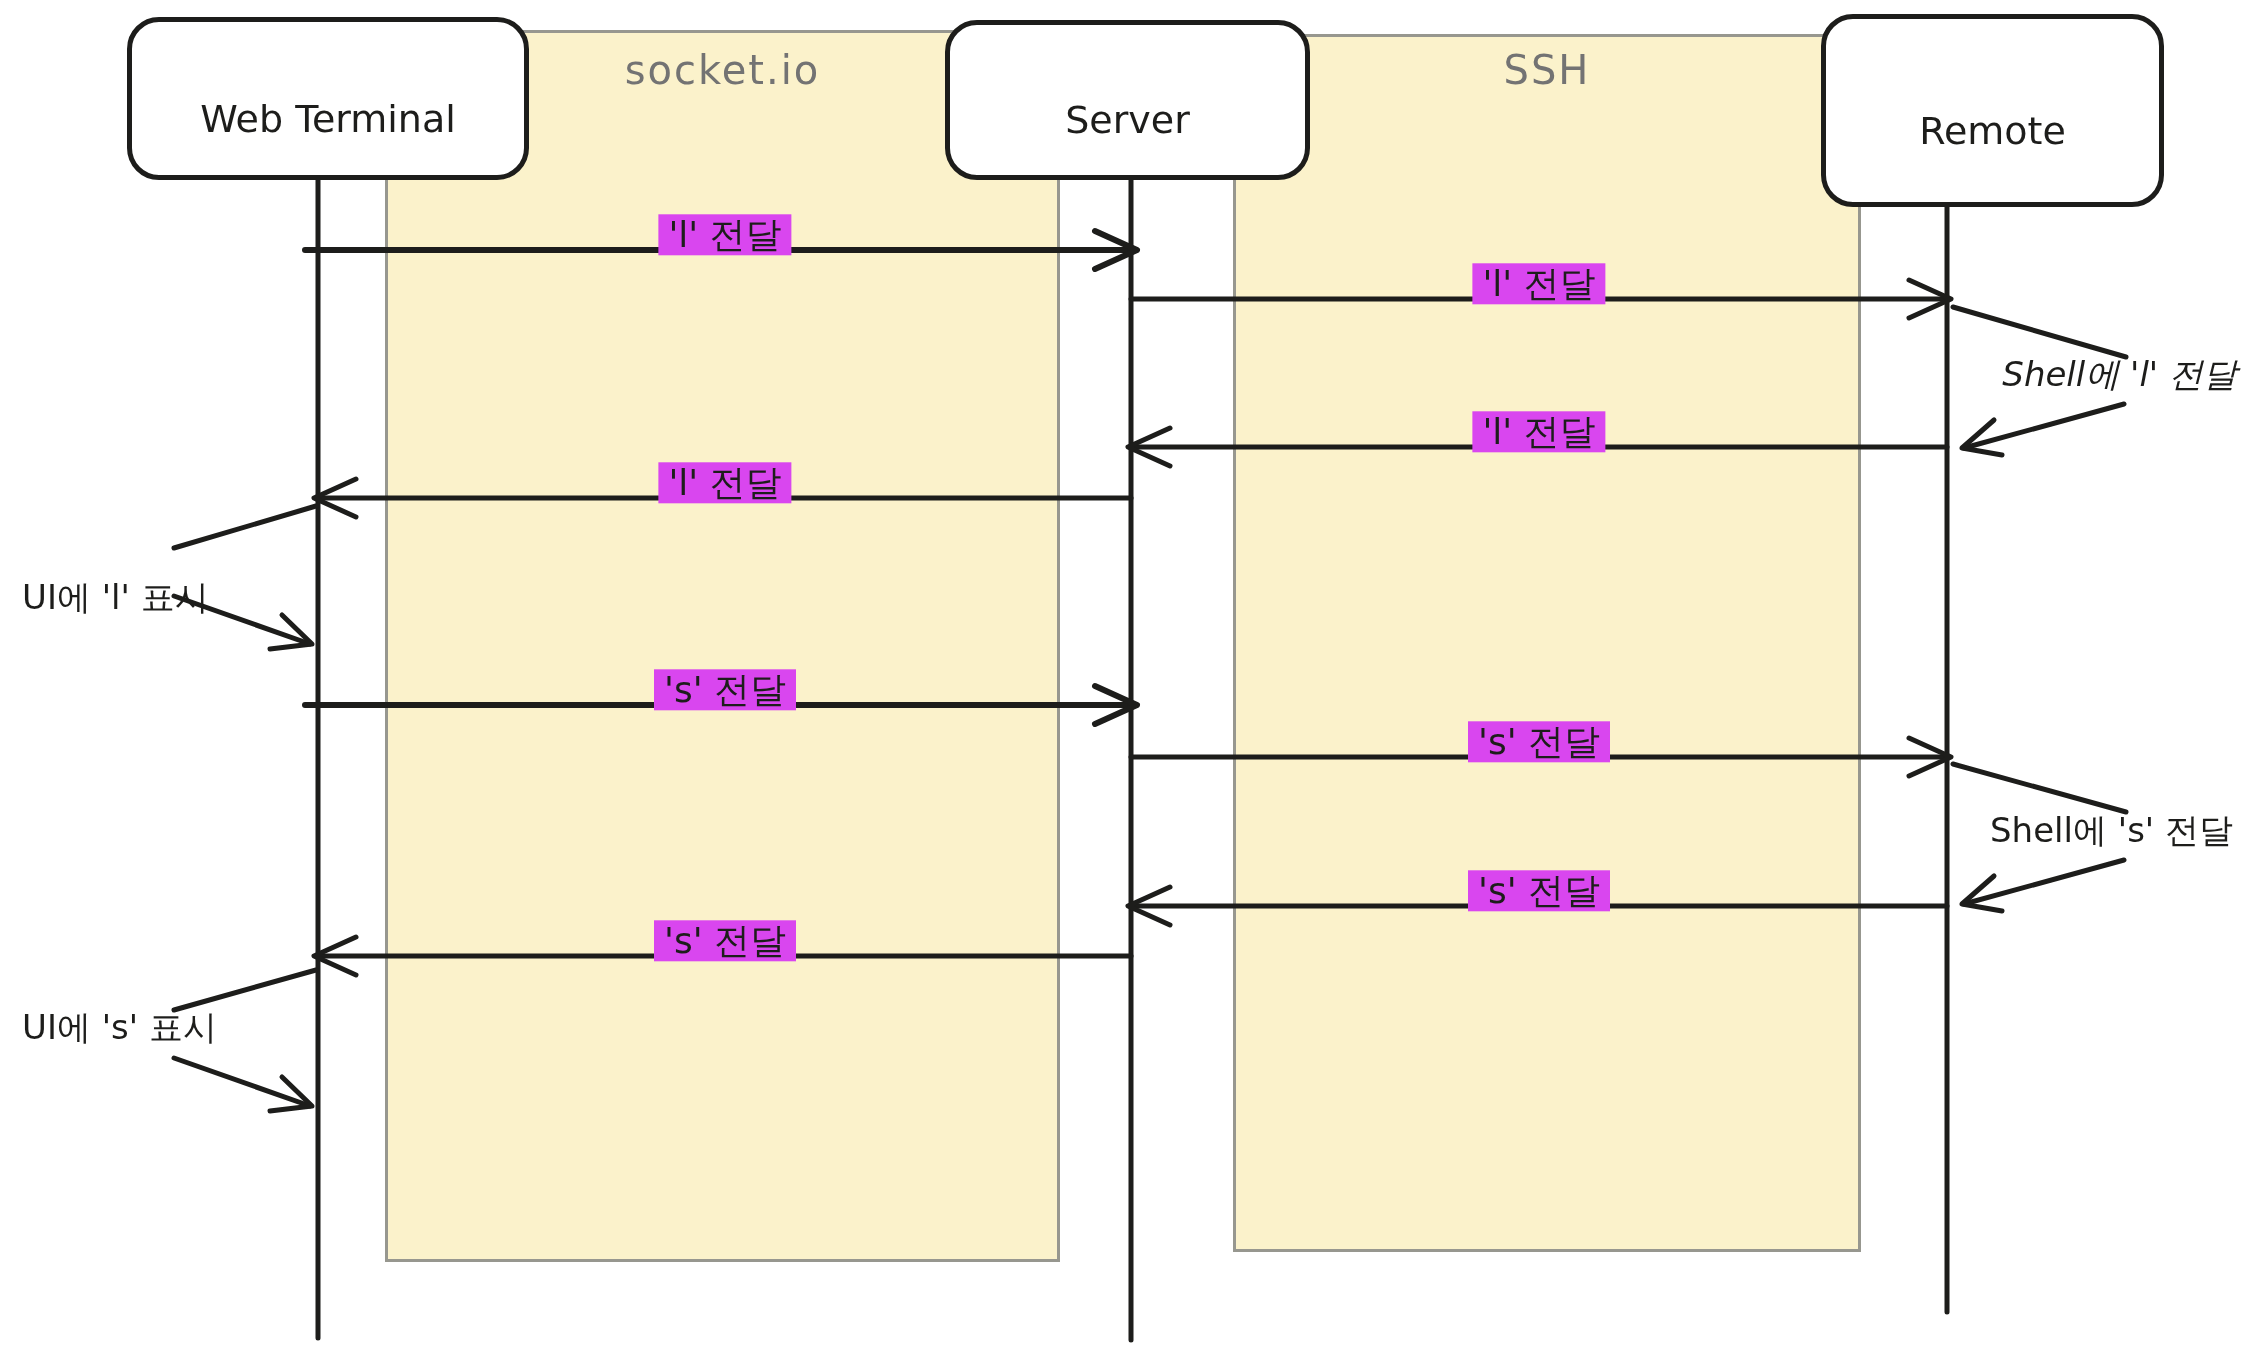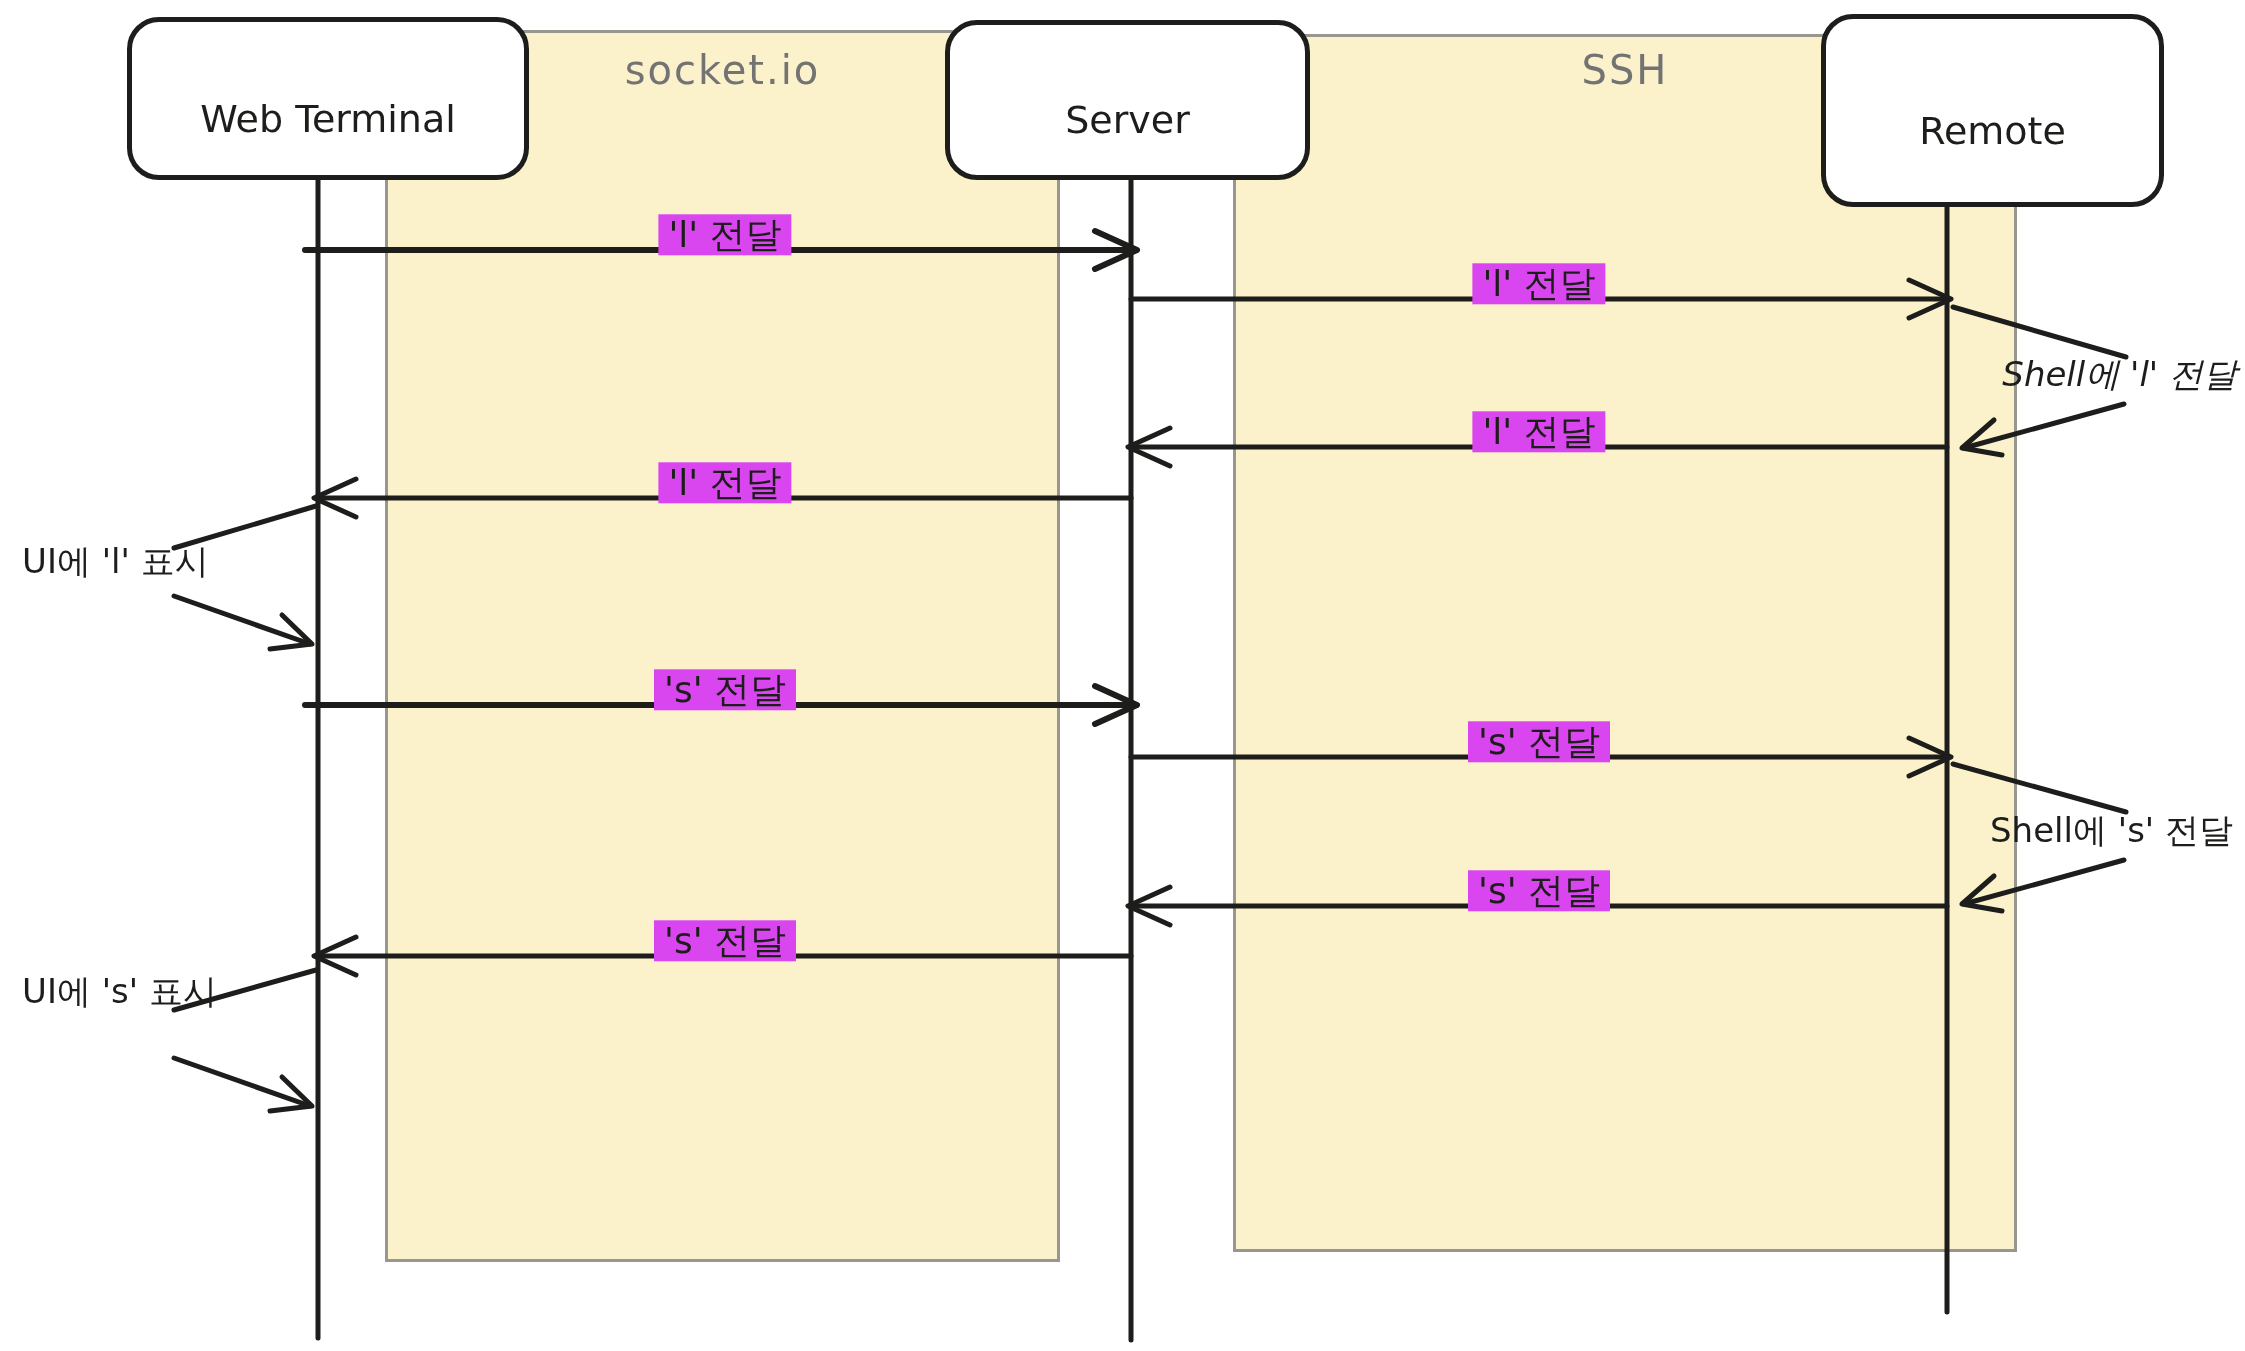--- a/index.html
+++ b/index.html
@@ -56,32 +56,32 @@
     padding: 0 10px;
     line-height: 1.15;
   }
   .note {
     position: absolute;
     transform: translateY(-50%);
     font-size: 34px;
     white-space: nowrap;
     line-height: 1.15;
   }
-  .note-left { text-align: left; }
+  .note-left { text-align: left; margin-top: 36px; }
   .note-right { text-align: right; }
 </style>
 </head>
 <body>
 
 <div class="stage">
 
   <div class="region" style="left:385px; top:30px; width:675px; height:1232px;">
     <div class="region-label" style="top:14px;">socket.io</div>
   </div>
-  <div class="region" style="left:1233px; top:34px; width:784px; height:1218px;">
+  <div class="region" style="left:1233px; top:34px; width:628px; height:1218px;">
     <div class="region-label" style="top:10px;">SSH</div>
   </div>
 
   <svg class="overlay" width="2245" height="1351" viewBox="0 0 2245 1351" fill="none" stroke="#1d1d1b" stroke-width="5" stroke-linecap="round" stroke-linejoin="round">
 
     <line x1="318" y1="176" x2="318" y2="1338"></line>
     <line x1="1131" y1="178" x2="1131" y2="1340"></line>
     <line x1="1947" y1="175" x2="1947" y2="1312"></line>
 
     <g stroke-width="6">

